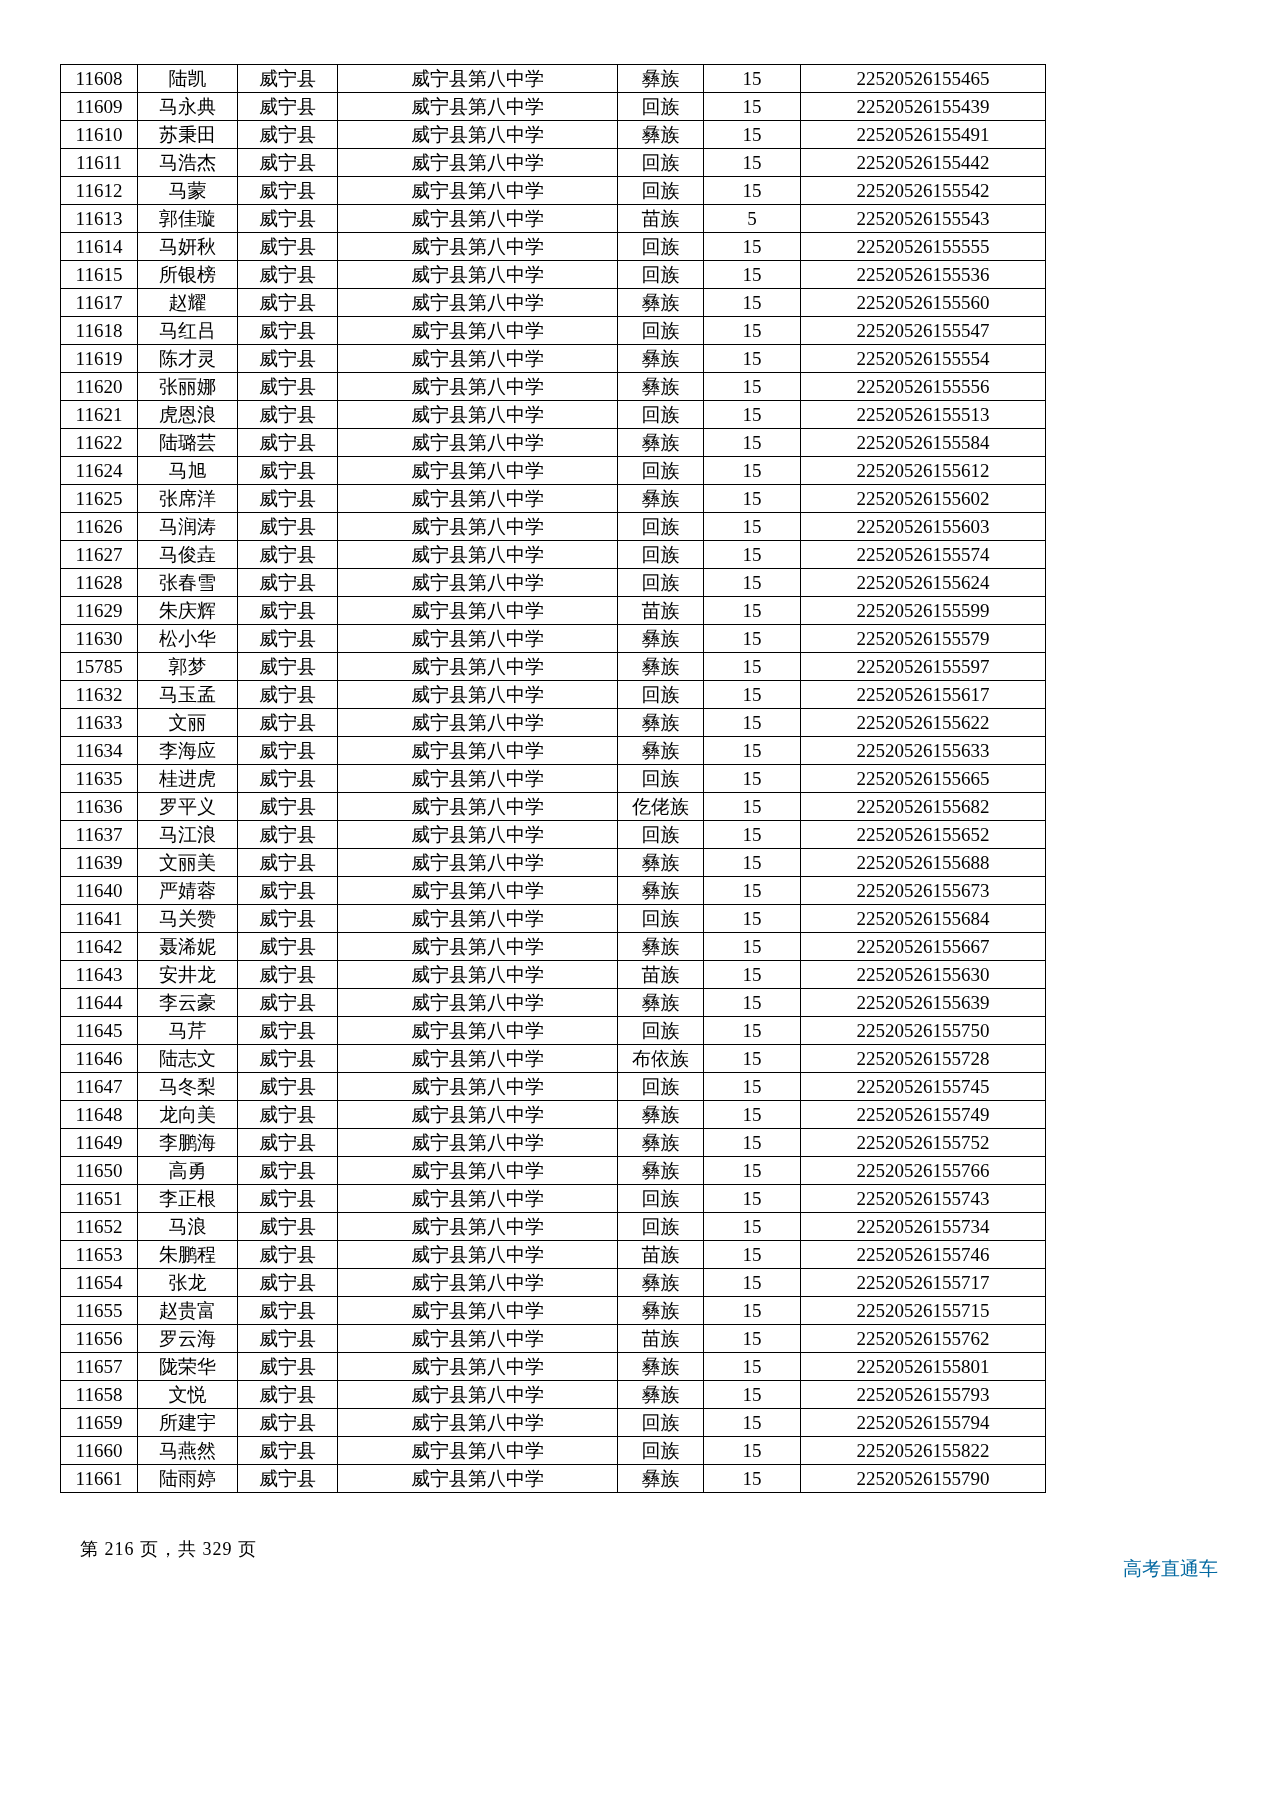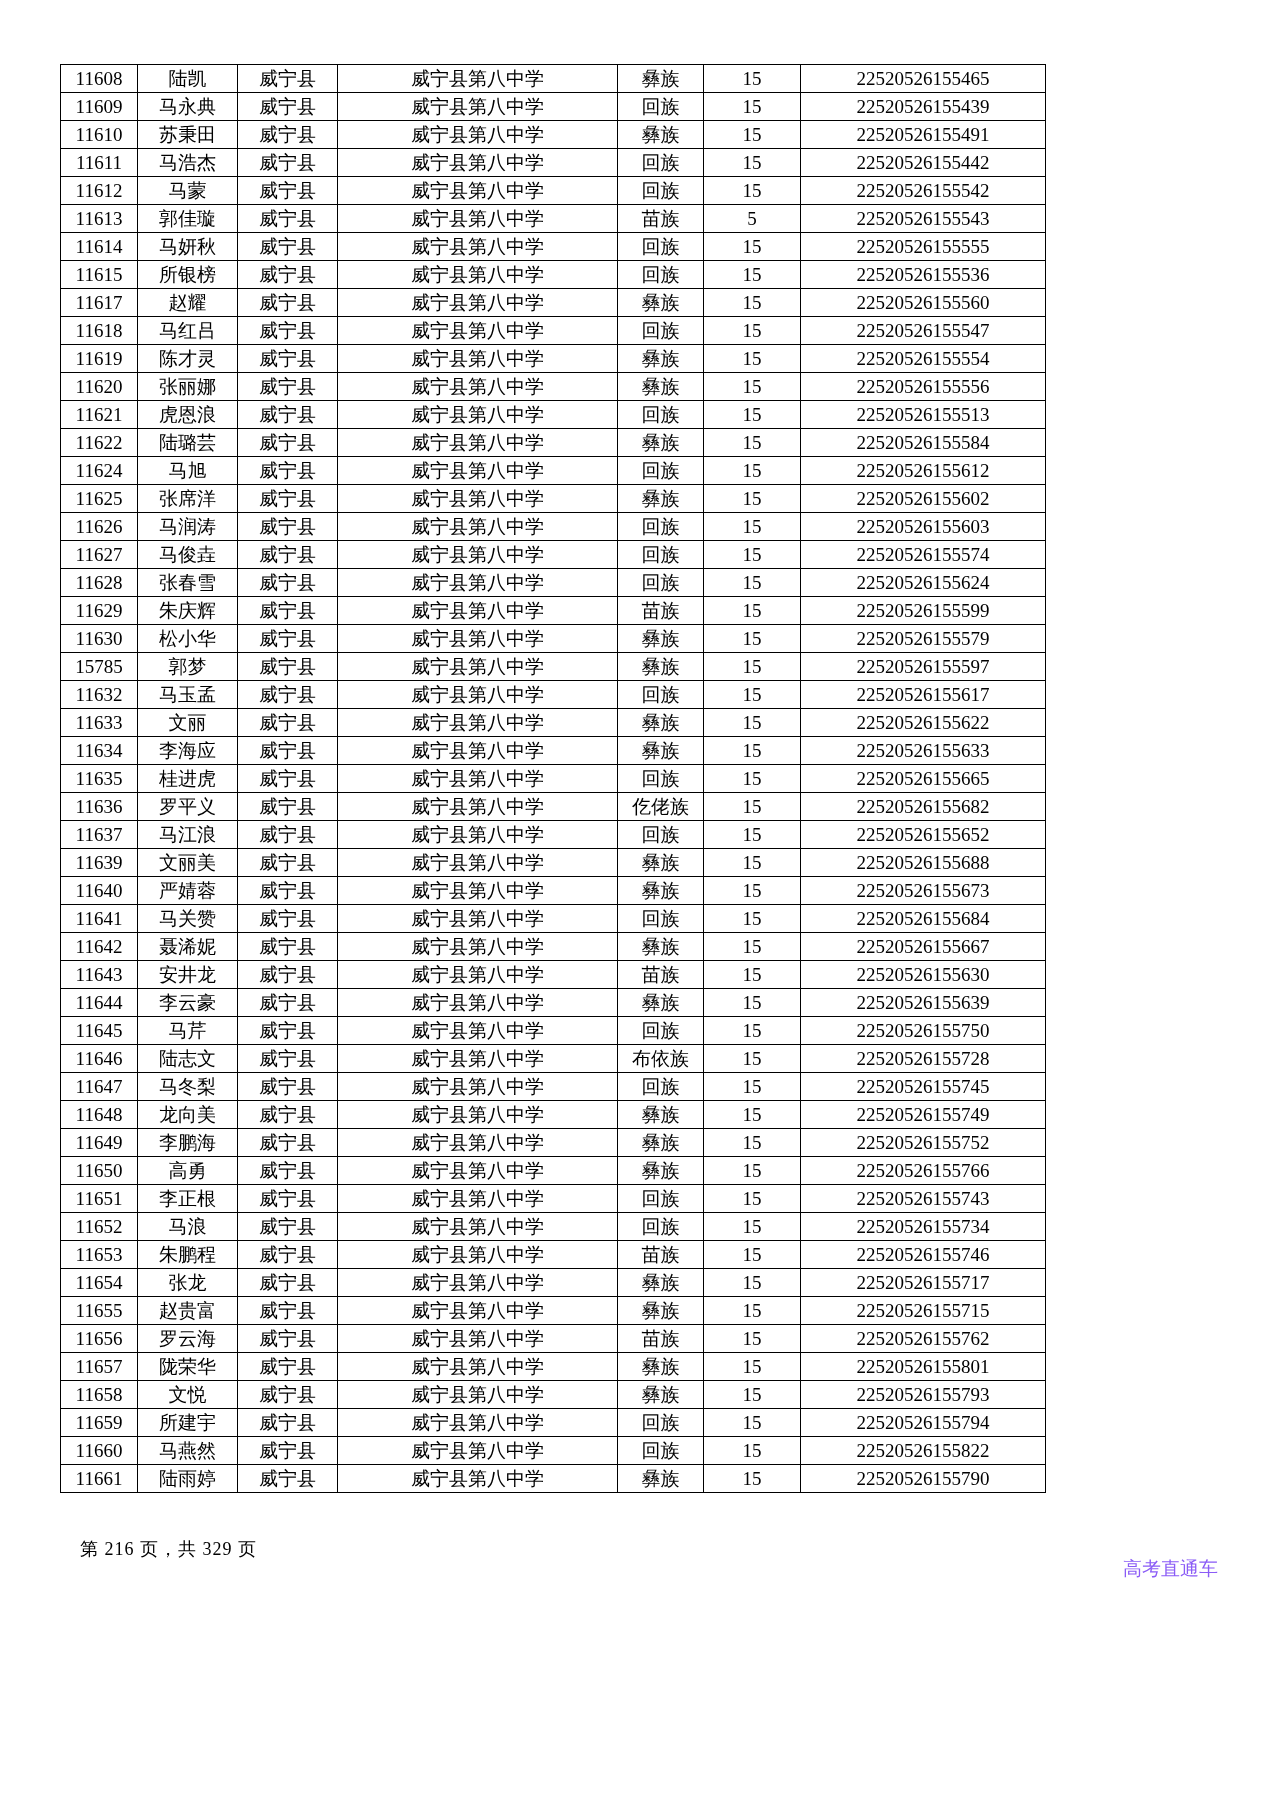--- a/index.html
+++ b/index.html
@@ -48,21 +48,21 @@
     font-size: 18px;
     letter-spacing: 1px;
     color: #000000;
     margin-left: 20px;
   }
   .watermark {
     position: absolute;
     right: 62px;
     top: 1556px;
     font-size: 19px;
-    color: #8b5cf6;
+    color: #0369a1;
     font-family: "DejaVu Sans", "Liberation Sans", sans-serif;
   }
 </style>
 </head>
 <body>
 
 <div class="page">
 
   <table class="records">
     <colgroup>

